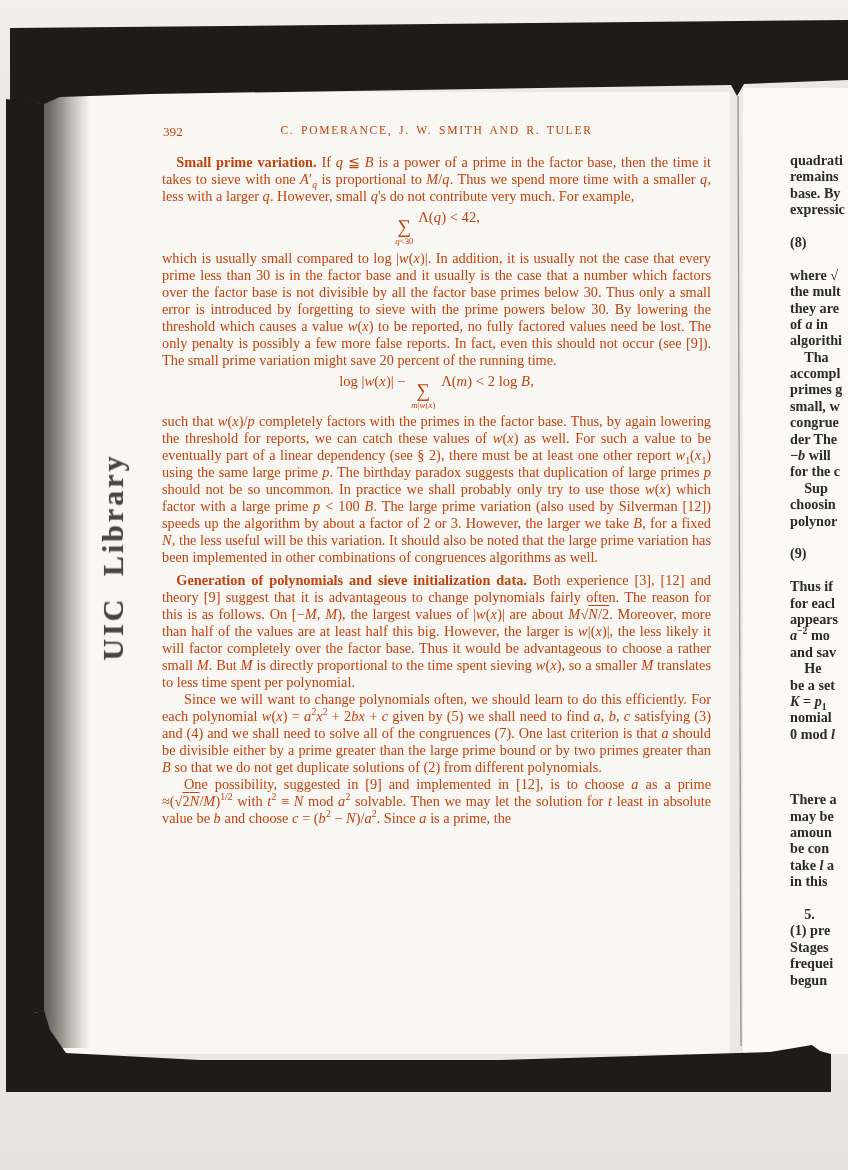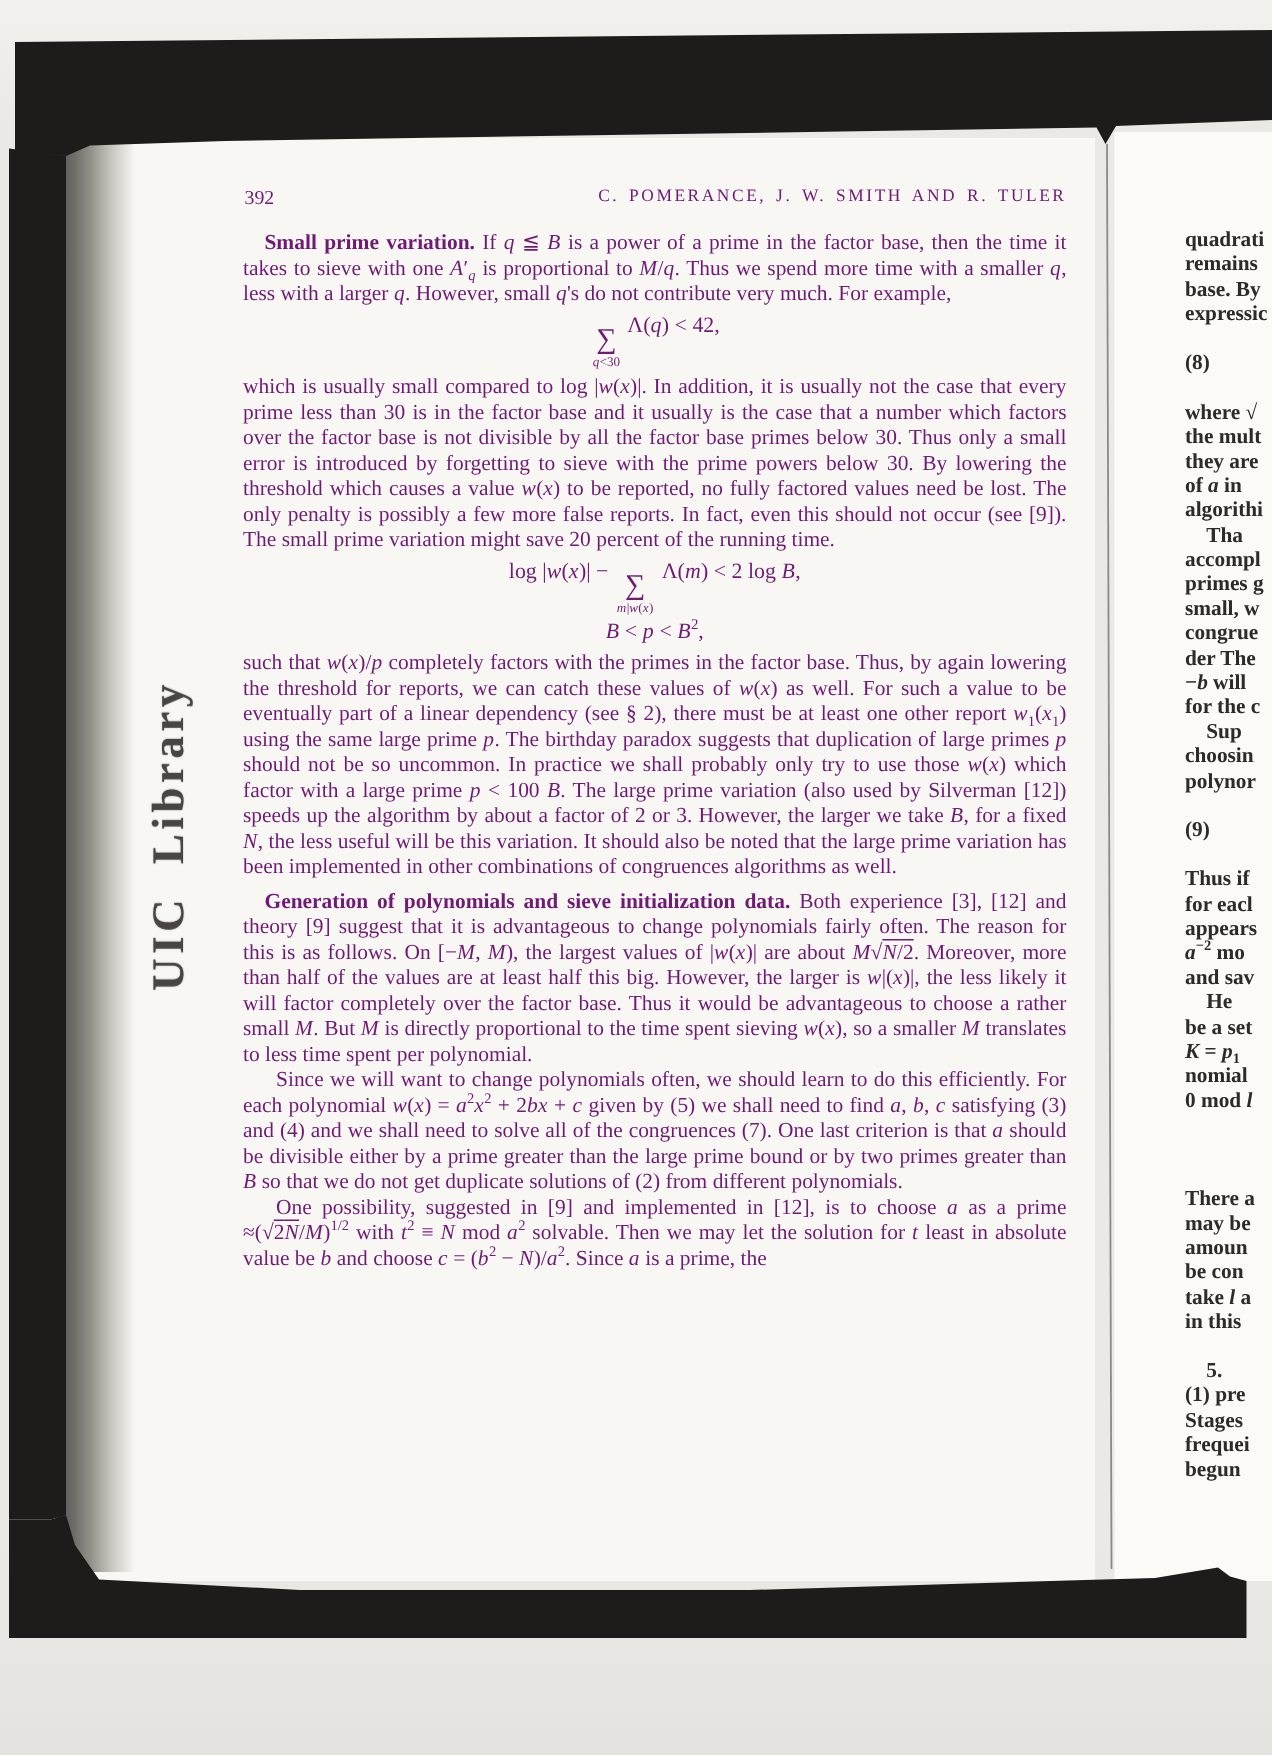--- a/index.html
+++ b/index.html
@@ -11,24 +11,24 @@
   .page{position:absolute; box-sizing:border-box;}
   .main-page{left:58px; top:92px; width:672px; height:962px; background:#f8f7f3;}
   .next-page{left:743px; top:88px; width:111px; height:966px; background:#fbfaf6;font-weight:bold;}
   .gutter{
     position:absolute; left:38px; top:96px; width:52px; height:952px;
     background:linear-gradient(90deg,#55534f 0%,#6f6d68 22%,#97948e 45%,#c6c3bd 68%,rgba(248,247,243,0) 100%);
   }
   .frame-svg{position:absolute; left:0; top:0; pointer-events:none;}
 
   
-  .content{position:absolute; left:104px; top:32px; width:549px; color:#701a75;}
+  .content{position:absolute; left:104px; top:32px; width:549px; color:#c2410c;}
   .pg-header{position:relative; height:16px; margin-bottom:14px; font-size:13.2px;}
   .pg-num{position:absolute; left:1px; top:0;}
-  .run-title{text-align:right; font-size:11.6px; letter-spacing:1.7px; word-spacing:2px;}
+  .run-title{text-align:center; font-size:11.6px; letter-spacing:1.7px; word-spacing:2px;}
   .article{font-size:14.3px; line-height:17px; text-align:justify; hyphens:none;}
   .para{margin:0; text-indent:22px;}
   .para.noindent{text-indent:0;}
   .para.sect{margin-top:6px;}
   .lead{font-weight:bold;}
   .article i{letter-spacing:0.2px;}
   .formula{margin:4px 0; text-align:center; text-indent:0; font-size:14.6px;}
   sup{font-size:0.68em; vertical-align:super; line-height:0;}
   sub{font-size:0.68em; vertical-align:sub; line-height:0;}
   .msum{display:inline-flex; flex-direction:column; align-items:center; vertical-align:-0.75em; margin:0 2px;}
@@ -72,21 +72,20 @@
           <div class="para sect noindent"> <b class="lead">Small prime variation.</b> If <i>q</i> ≦ <i>B</i> is a power of a prime in the factor base, then the time it takes to sieve with one <i>A</i>′<sub><i>q</i></sub> is proportional to <i>M</i>/<i>q</i>. Thus we spend more time with a smaller <i>q</i>, less with a larger <i>q</i>. However, small <i>q</i>'s do not contribute very much. For example,</div>
           <div class="formula"><span class="msum">
               <span class="sig">∑</span>
               <span class="lim"><i>q</i>&lt;30</span>
             </span> Λ(<i>q</i>) &lt; 42,</div>
           <div class="para noindent">which is usually small compared to log |<i>w</i>(<i>x</i>)|. In addition, it is usually not the case that every prime less than 30 is in the factor base and it usually is the case that a number which factors over the factor base is not divisible by all the factor base primes below 30. Thus only a small error is introduced by forgetting to sieve with the prime powers below 30. By lowering the threshold which causes a value <i>w</i>(<i>x</i>) to be reported, no fully factored values need be lost. The only penalty is possibly a few more false reports. In fact, even this should not occur (see [9]). The small prime variation might save 20 percent of the running time.</div>
           <div class="formula">log |<i>w</i>(<i>x</i>)| − <span class="msum">
               <span class="sig">∑</span>
               <span class="lim"><i>m</i>|<i>w</i>(<i>x</i>)</span>
             </span> Λ(<i>m</i>) &lt; 2 log <i>B</i>,</div>
-          <div class="formula"><i>B</i> &lt; <i>p</i> &lt; <i>B</i><sup>2</sup>,</div>
           <div class="para noindent">such that <i>w</i>(<i>x</i>)/<i>p</i> completely factors with the primes in the factor base. Thus, by again lowering the threshold for reports, we can catch these values of <i>w</i>(<i>x</i>) as well. For such a value to be eventually part of a linear dependency (see § 2), there must be at least one other report <i>w</i><sub>1</sub>(<i>x</i><sub>1</sub>) using the same large prime <i>p</i>. The birthday paradox suggests that duplication of large primes <i>p</i> should not be so uncommon. In practice we shall probably only try to use those <i>w</i>(<i>x</i>) which factor with a large prime <i>p</i> &lt; 100 <i>B</i>. The large prime variation (also used by Silverman [12]) speeds up the algorithm by about a factor of 2 or 3. However, the larger we take <i>B</i>, for a fixed <i>N</i>, the less useful will be this variation. It should also be noted that the large prime variation has been implemented in other combinations of congruences algorithms as well.</div>
           <div class="para sect noindent"> <b class="lead">Generation of polynomials and sieve initialization data.</b> Both experience [3], [12] and theory [9] suggest that it is advantageous to change polynomials fairly often. The reason for this is as follows. On [−<i>M</i>, <i>M</i>), the largest values of |<i>w</i>(<i>x</i>)| are about <i>M</i>√<span class="ovl"><i>N</i>/2</span>. Moreover, more than half of the values are at least half this big. However, the larger is <i>w</i>|(<i>x</i>)|, the less likely it will factor completely over the factor base. Thus it would be advantageous to choose a rather small <i>M</i>. But <i>M</i> is directly proportional to the time spent sieving <i>w</i>(<i>x</i>), so a smaller <i>M</i> translates to less time spent per polynomial.</div>
           <div class="para">Since we will want to change polynomials often, we should learn to do this efficiently. For each polynomial <i>w</i>(<i>x</i>) = <i>a</i><sup>2</sup><i>x</i><sup>2</sup> + 2<i>bx</i> + <i>c</i> given by (5) we shall need to find <i>a</i>, <i>b</i>, <i>c</i> satisfying (3) and (4) and we shall need to solve all of the congruences (7). One last criterion is that <i>a</i> should be divisible either by a prime greater than the large prime bound or by two primes greater than <i>B</i> so that we do not get duplicate solutions of (2) from different polynomials.</div>
           <div class="para">One possibility, suggested in [9] and implemented in [12], is to choose <i>a</i> as a prime ≈(√<span class="ovl">2<i>N</i></span>/<i>M</i>)<sup>1/2</sup> with <i>t</i><sup>2</sup> ≡ <i>N</i> mod <i>a</i><sup>2</sup> solvable. Then we may let the solution for <i>t</i> least in absolute value be <i>b</i> and choose <i>c</i> = (<i>b</i><sup>2</sup> − <i>N</i>)/<i>a</i><sup>2</sup>. Since <i>a</i> is a prime, the</div>
         </div>
     </div>
   </div>
 
   <div class="gutter"></div>
 

